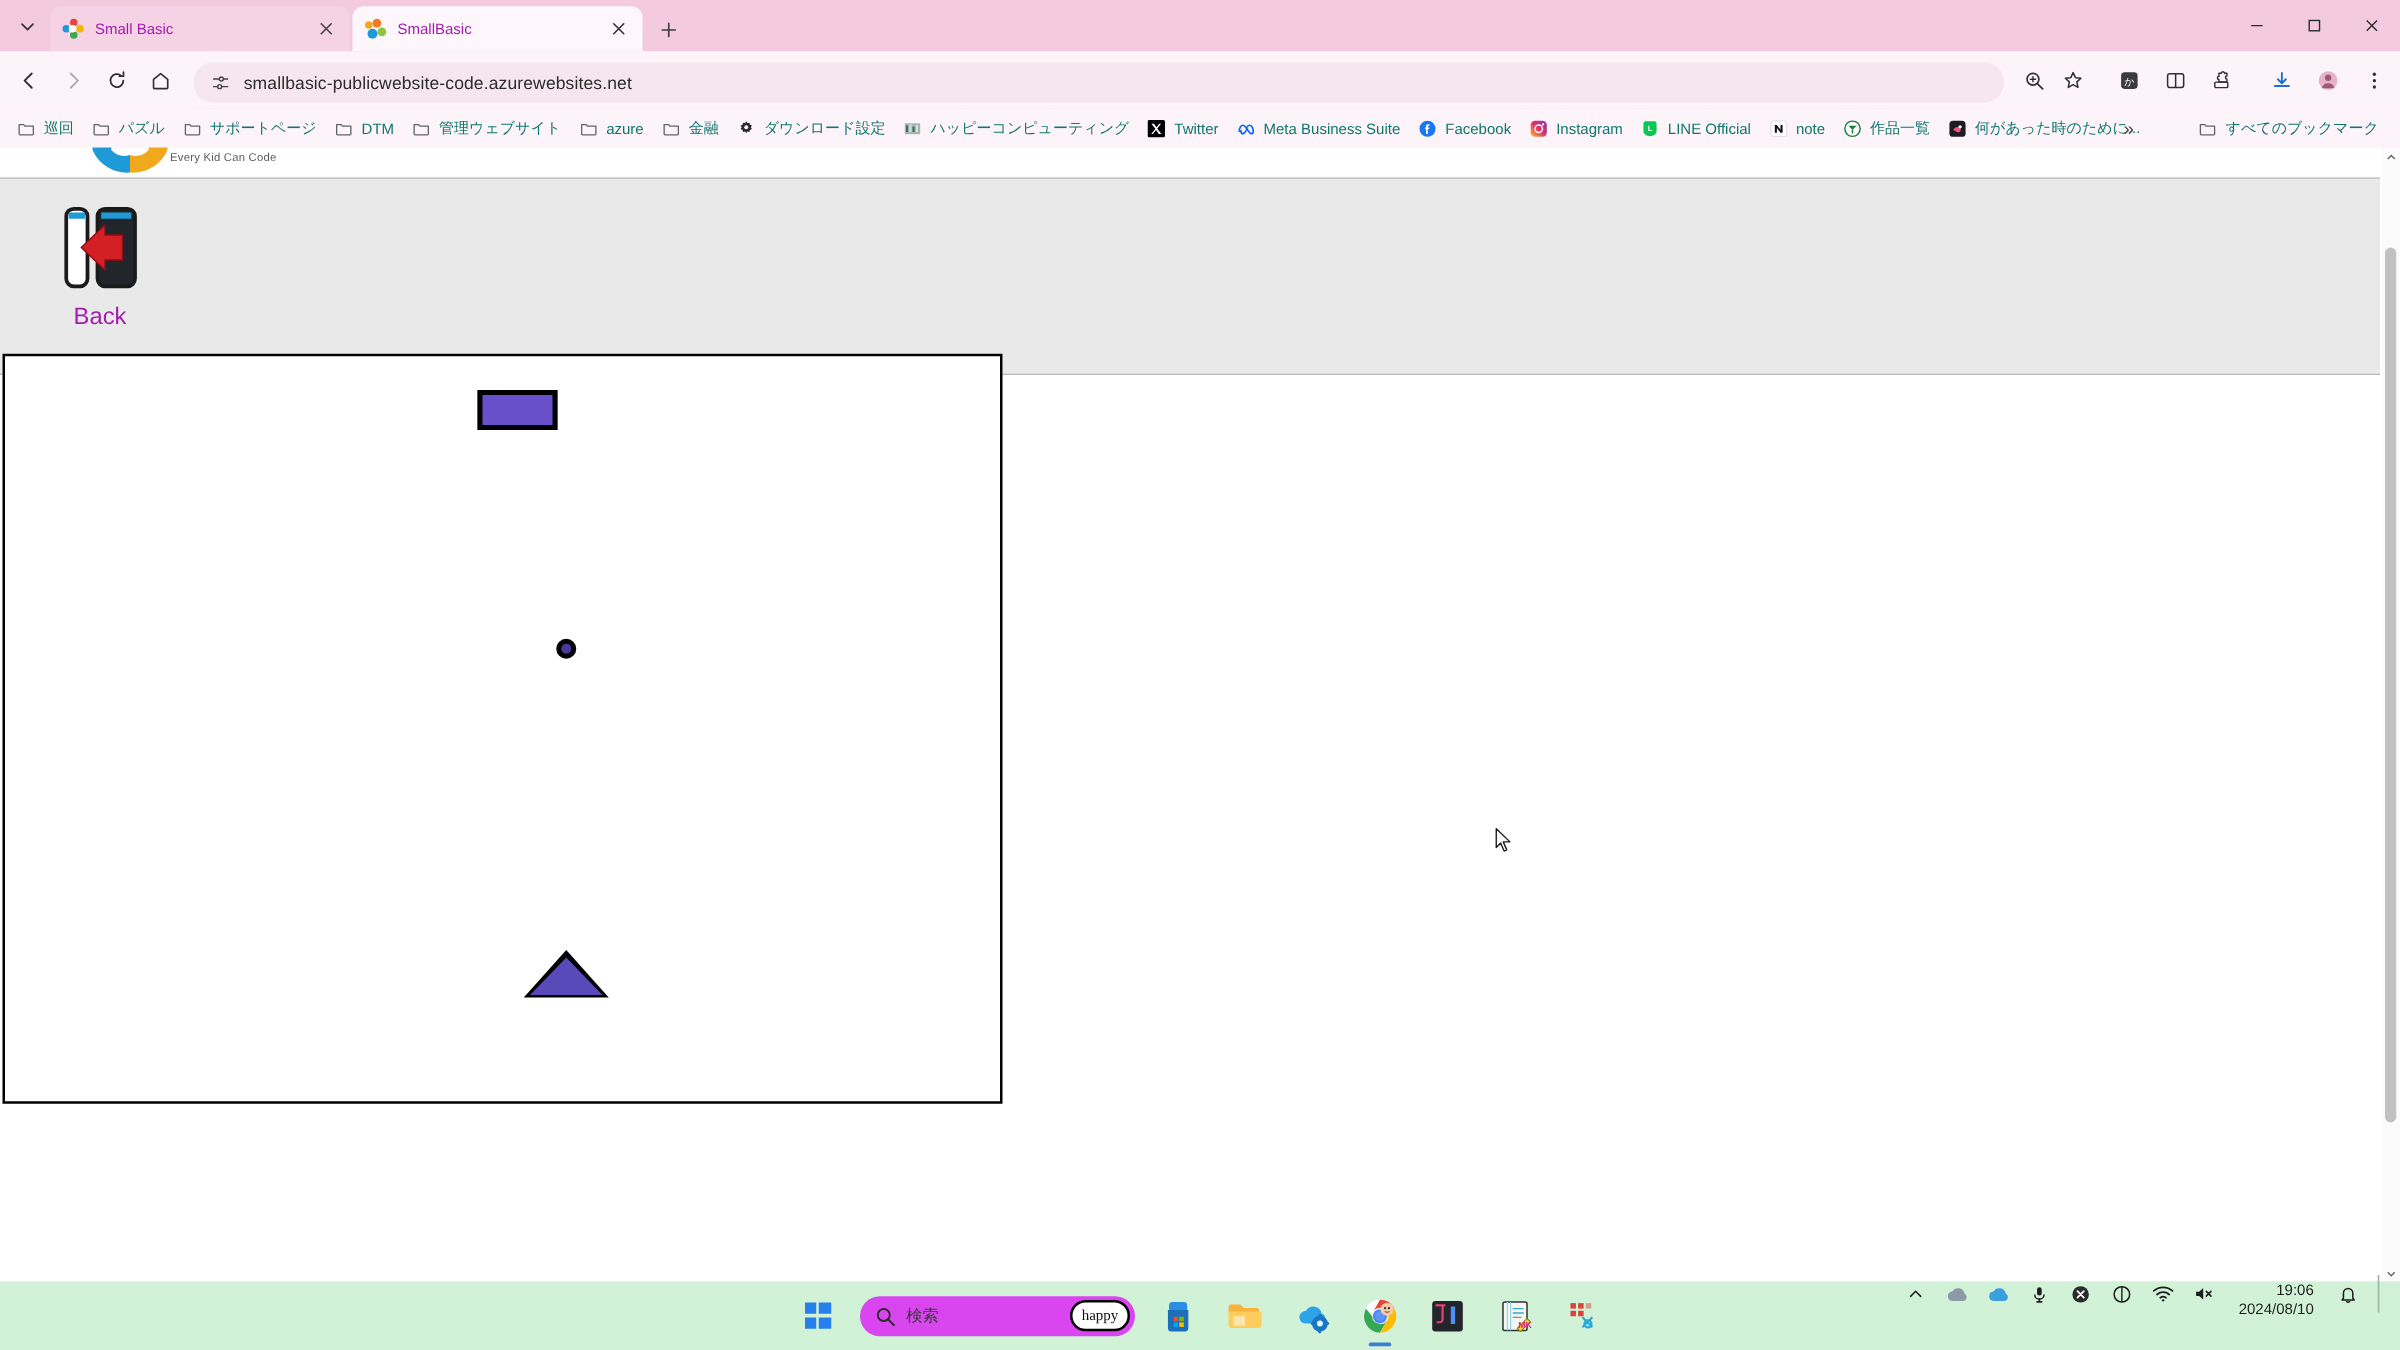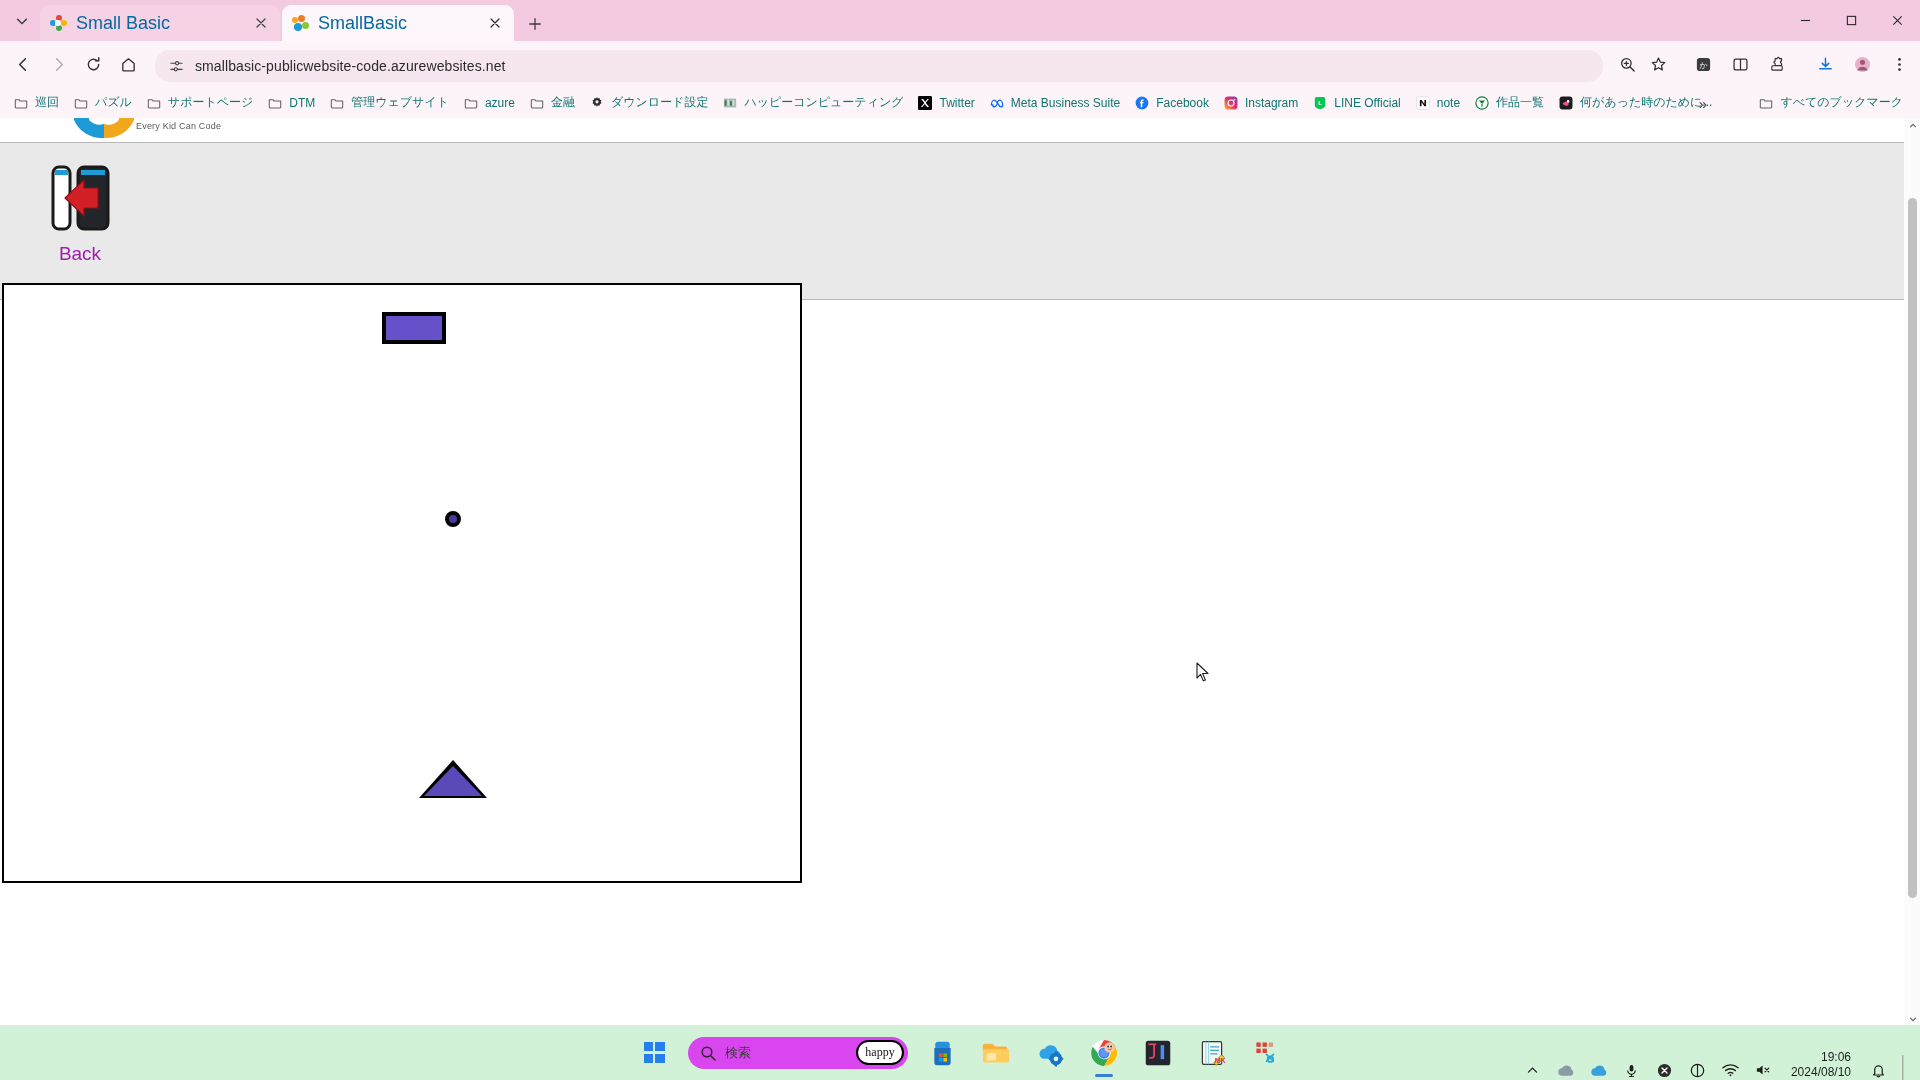--- a/index.html
+++ b/index.html
@@ -18,21 +18,21 @@
   .tablist-chevron { position:absolute; left:4px; top:4px; width:36px; height:33px;
                      display:flex; align-items:center; justify-content:center;
                      border-radius:6px; cursor:pointer; }
   .tablist-chevron svg { width:14px; height:14px; }
 
   .tab { position:absolute; top:5px; height:36px; border-radius:9px 9px 0 0;
          display:flex; align-items:center; padding:0 10px; cursor:pointer; }
   .tab.inactive { left:40px; width:240px; background:#f5d2e4; }
   .tab.active   { left:282px; width:232px; background:#fdf6fa; }
   .tab-favicon { width:17px; height:17px; margin-right:9px; flex:none; position:relative; }
-  .tab-title { font-size:18px; color:#0369a1; white-space:nowrap; overflow:hidden;
+  .tab-title { font-size:12px; color:#a21caf; white-space:nowrap; overflow:hidden;
                text-overflow:ellipsis; flex:1; }
   .tab-close { width:19px; height:19px; display:flex; align-items:center;
                justify-content:center; flex:none; border-radius:50%; cursor:pointer; }
   .tab-close svg { width:10px; height:10px; }
 
   .newtab { position:absolute; left:522px; top:11px; width:26px; height:26px;
             display:flex; align-items:center; justify-content:center;
             border-radius:50%; cursor:pointer; }
   .newtab svg { width:14px; height:14px; }
 
@@ -133,21 +133,21 @@
   .searchbox { width:220px; height:32px; background:#d946ef; border-radius:16px;
                display:flex; align-items:center; padding:0 12px; cursor:text; position:relative; }
   .searchbox .sicon { width:16px; height:16px; margin-right:9px; flex:none; }
   .searchph { font-size:13px; color:#3a3a3a; }
   .happy-badge { position:absolute; right:4px; top:3px; width:48px; height:25px;
                  background:#ffffff; border:2px solid #000; border-radius:13px;
                  display:flex; align-items:center; justify-content:center;
                  font-size:12px; color:#111; font-family:"Liberation Serif", serif; }
 
   .tray { position:absolute; right:0; bottom:0; height:55px; display:flex;
-          align-items:flex-end; gap:13px; padding-right:14px; }
+          align-items:flex-start; gap:13px; padding-right:14px; }
   .tray-ico { width:20px; height:20px; display:flex; align-items:center;
               justify-content:center; cursor:pointer; }
   .clock { text-align:right; line-height:1.25; cursor:pointer; padding:0 4px; }
   .clock div { font-size:12px; color:#1d1d1d; }
 
   .nobr { white-space:nowrap; }
 </style>
 </head>
 <body>
 

